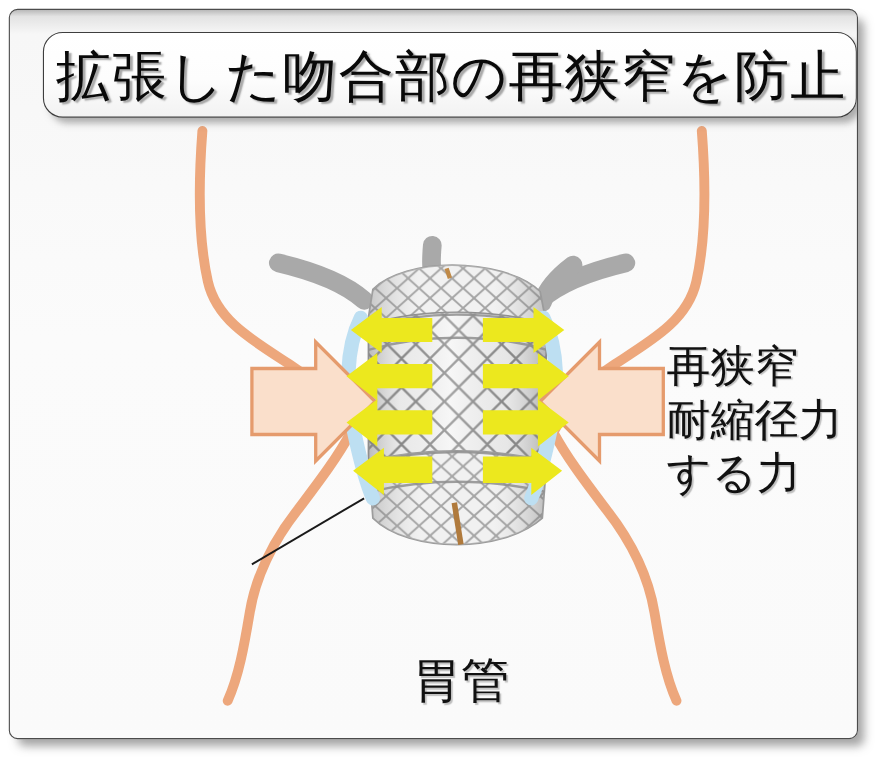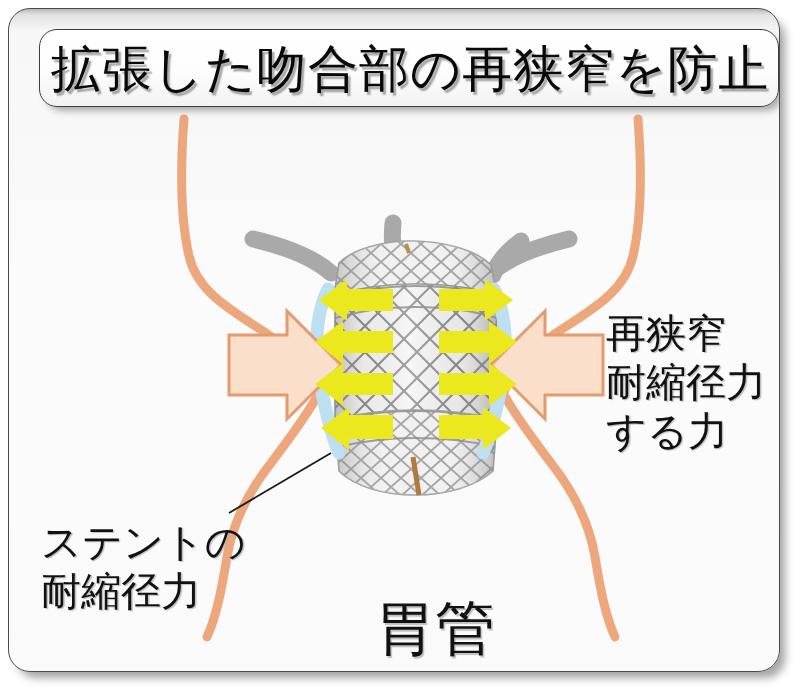--- a/index.html
+++ b/index.html
@@ -23,21 +23,21 @@
 
   
   .outer-frame {
     position: absolute;
     left: 8px;
     top: 8px;
     width: 772px;
     height: 664px;
     box-sizing: border-box;
     border: 1.4px solid #4b4b4b;
-    border-radius: 22px;
+    border-radius: 8px;
     background: linear-gradient(180deg,#b9b9b9 0%, #e3e3e3 6px, #f7f7f7 22px, #fbfbfb 45%, #fafafa 100%);
     box-shadow: 7px 8px 9px -2px rgba(90,90,90,0.55);
     overflow: hidden;
   }
 
   
   .title-box {
     position: absolute;
     left: 30px;
     top: 20px;
@@ -101,21 +101,21 @@
     text-shadow: 1.4px 1.4px 1px rgba(175,175,175,0.8);
   }
   .lbl-stent-force {
     left: 32px; top: 509px;
     font-size: 40px;
     line-height: 1.22;
     text-shadow: 1.4px 1.4px 1px rgba(175,175,175,0.8);
   }
   .lbl-gastric-tube {
     left: 366px; top: 586px;
-    font-size: 60px;
+    font-size: 44px;
     text-shadow: 1.6px 1.6px 1px rgba(175,175,175,0.8);
   }
 </style>
 </head>
 <body>
 
 <div id="figure">
 
   <div class="outer-frame">
 
@@ -222,19 +222,17 @@
     <div class="title-box">
       <div class="title-text">拡張した吻合部の再狭窄を防止</div>
     </div>
 
 
 
     <div class="lbl lbl-restenosis-force">再狭窄
 耐縮径力
 する力</div>
 
-    <div class="lbl lbl-stent-force">ステントの
-耐縮径力</div>
 
     <div class="lbl lbl-gastric-tube">胃管</div>
 
   </div>
 </div>
 
 </body></html>

